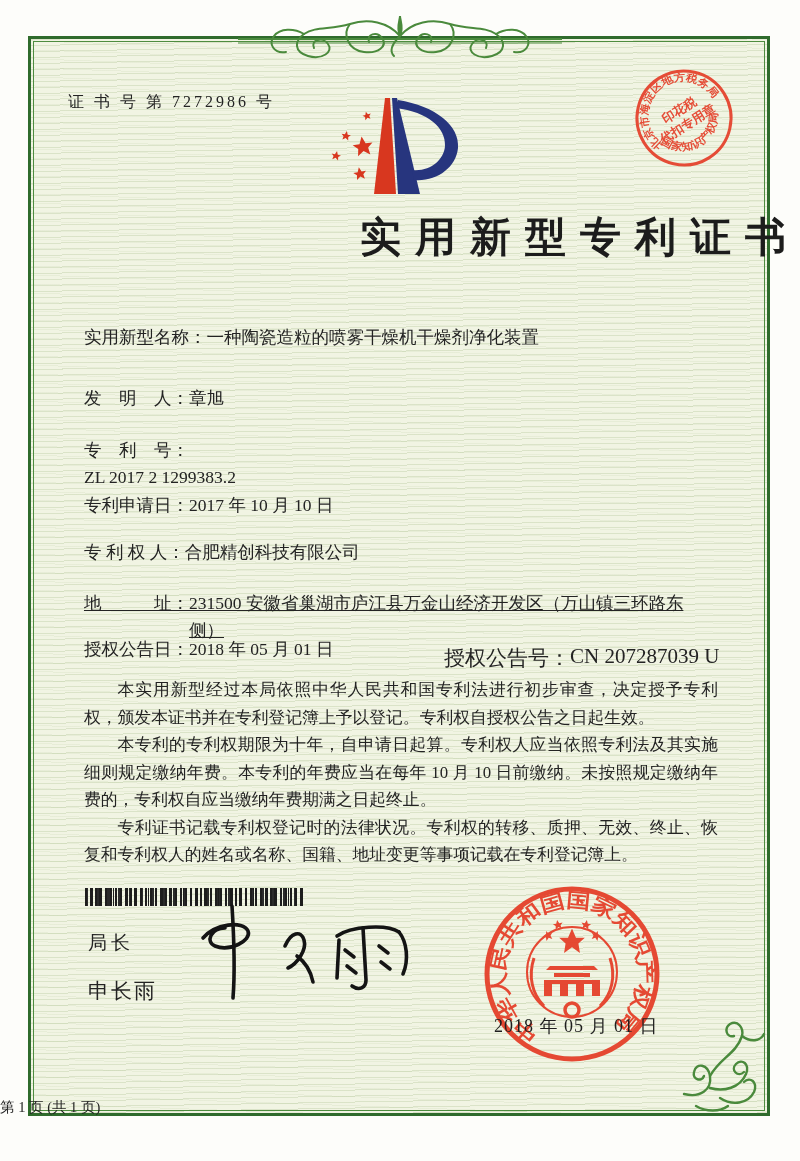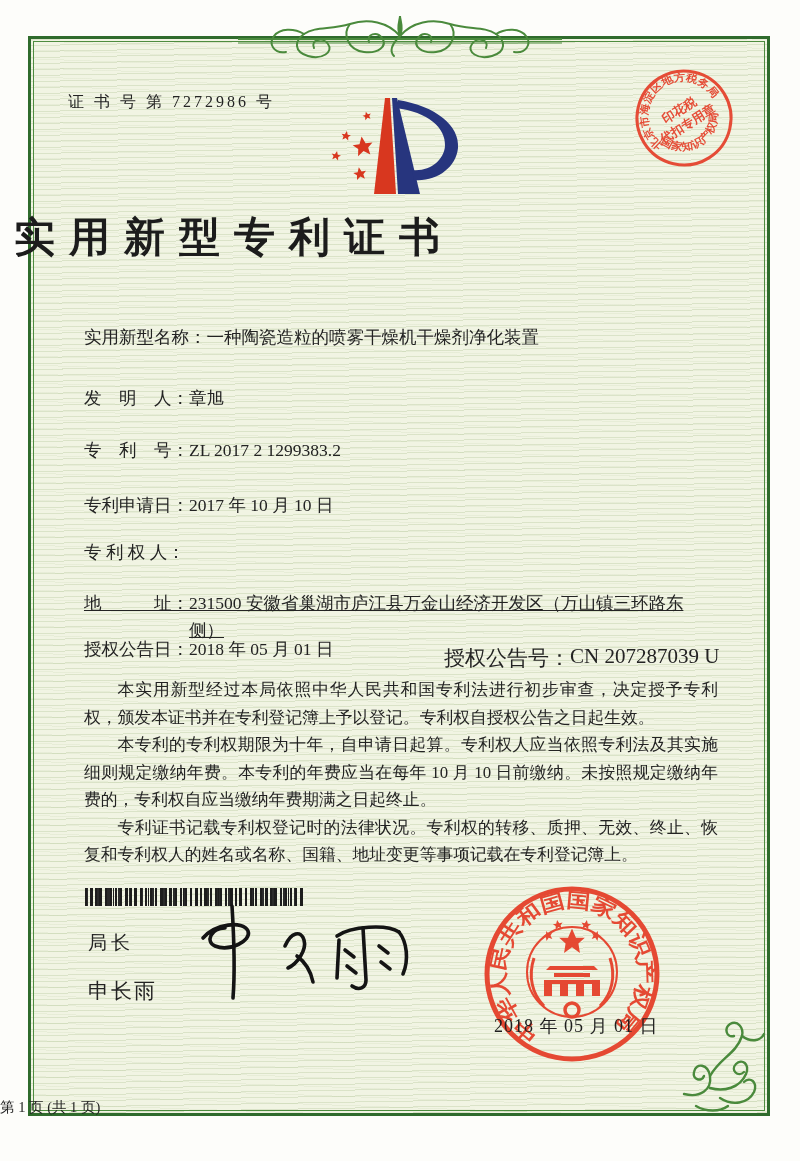--- a/index.html
+++ b/index.html
@@ -16,27 +16,27 @@
     background-image:
       repeating-linear-gradient(179deg, rgba(150,176,118,.25) 0 1px, rgba(0,0,0,0) 1px 6px),
       repeating-linear-gradient(2deg, rgba(160,185,130,.12) 0 1px, rgba(0,0,0,0) 1px 9px);
     z-index:1;
   }
   .frame-inner{position:absolute;inset:2px;border:1px solid #4e8c3f;}
   .abs{position:absolute;z-index:4;}
   .cert-no{left:68px;top:92px;font-size:16px;letter-spacing:3px;}
   .logo{left:328px;top:84px;width:156px;height:124px;z-index:3;}
   .title{
-    left:0;top:210px;width:800px;text-align:left;
+    left:0;top:210px;width:800px;text-align:right;
     font-size:41px;font-weight:700;letter-spacing:14px;text-indent:14px;color:#1c1c1c;
   }
   .field{left:84px;font-size:17.5px;display:flex;line-height:1.55;}
   .field .lbl{white-space:pre;flex:0 0 auto;}
   .field .val{white-space:pre-wrap;max-width:520px;}
-  .f0{top:324px;} .f1{top:385px;} .f2{top:437px;} .f3{top:492px;} .f4{top:539px;}
+  .f0{top:324px;} .f1{top:385px;} .f2{top:437px;flex-direction:column;} .f3{top:492px;} .f4{top:539px;}
   .f5{top:590px;text-decoration:underline;} .f6{top:636px;}
   .grant-no{left:444px;top:644px;font-size:21px;display:flex;}
   .body-text{
     left:84px;top:676px;width:634px;font-size:16.8px;line-height:27.5px;
     text-align:justify;
   }
   .body-text p{margin:0;text-indent:2em;}
   .barcode{
     left:85px;top:888px;width:218px;height:18px;z-index:4;
     background-image:
@@ -128,20 +128,21 @@
   <div class="abs field f2">
     <span class="lbl">专　利　号：</span>
     <span class="val">ZL 2017 2 1299383.2</span>
   </div>
   <div class="abs field f3">
     <span class="lbl">专利申请日：</span>
     <span class="val">2017 年 10 月 10 日</span>
   </div>
   <div class="abs field f4">
     <span class="lbl">专 利 权 人：</span>
+    <span class="val">合肥精创科技有限公司</span>
   </div>
   <div class="abs field f5">
     <span class="lbl">地　　　址：</span>
     <span class="val">231500 安徽省巢湖市庐江县万金山经济开发区（万山镇三环路东侧）</span>
   </div>
   <div class="abs field f6">
     <span class="lbl">授权公告日：</span>
     <span class="val">2018 年 05 月 01 日</span>
   </div>
   <div class="abs grant-no">

